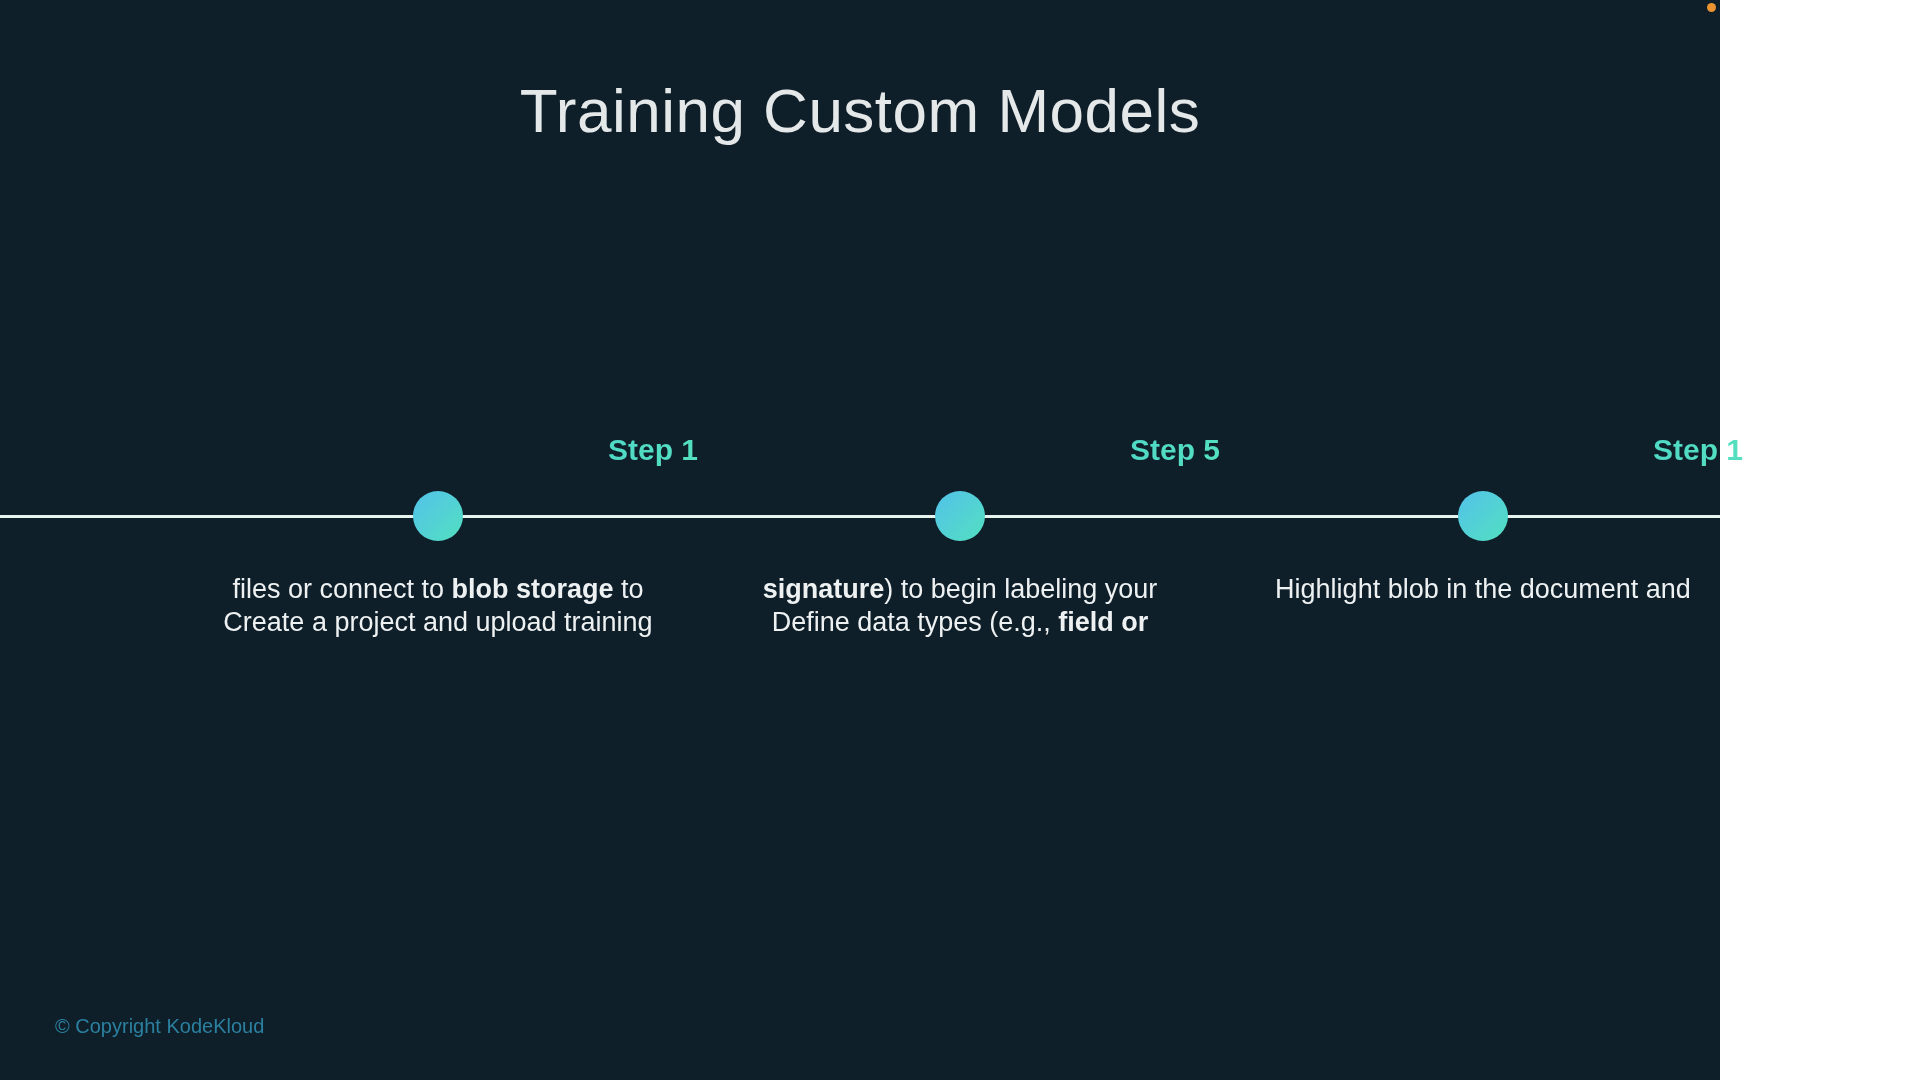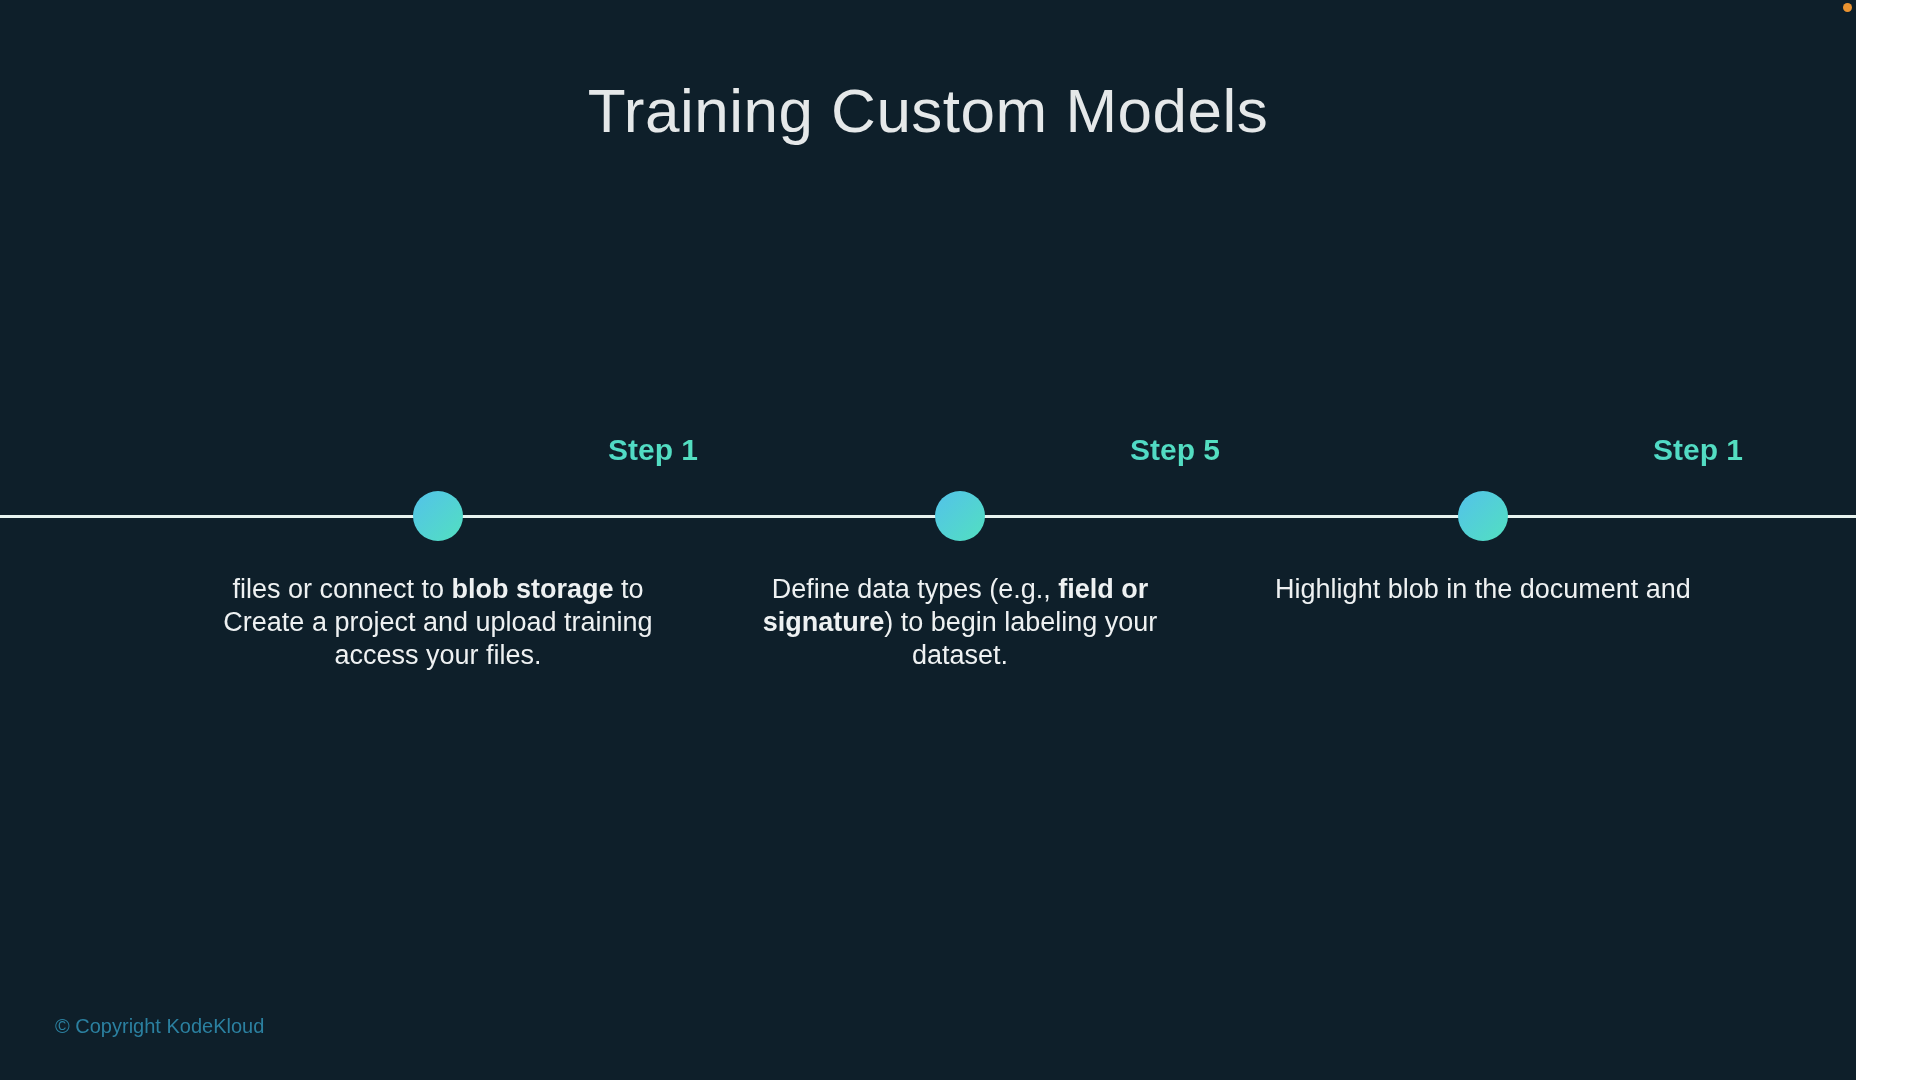--- a/index.html
+++ b/index.html
@@ -15,21 +15,21 @@
     --recording_dot: #ea9330;
   }
   * { margin: 0; padding: 0; box-sizing: border-box; }
   html, body {
     width: 1920px; height: 1080px;
     overflow: hidden;
     font-family: "Liberation Sans", sans-serif;
   }
   .slide {
     position: relative;
-    width: 1856px; height: 1080px;
+    width: 1720px; height: 1080px;
     background: var(--background);
   }
   .title {
     position: absolute;
     top: 75px; left: 0;
     width: 100%;
     text-align: center;
     font-size: 62px;
     font-weight: 400;
     letter-spacing: 0.5px;
@@ -106,31 +106,29 @@
   <h1 class="title">Training Custom Models</h1>
 
   <div class="timeline-line"></div>
 
   <div class="step step-0">
     <div class="step-label">Step 1</div>
     <div class="step-circle"></div>
     <div class="step-desc">
         <div><span>files or connect to </span><span class="b">blob storage</span><span> to</span></div>
         <div><span>Create a project and upload training</span></div>
-        <div><span>access your files.</span></div>
       </div>
   </div>
 
   <div class="step step-1">
     <div class="step-label">Step 5</div>
     <div class="step-circle"></div>
     <div class="step-desc">
+        <div><span class="b">signature</span><span>) to begin labeling your</span></div>
         <div><span>Define data types (e.g., </span><span class="b">field or</span></div>
-        <div><span class="b">signature</span><span>) to begin labeling your</span></div>
-        <div><span>dataset.</span></div>
       </div>
   </div>
 
   <div class="step step-2">
     <div class="step-label">Step 1</div>
     <div class="step-circle"></div>
     <div class="step-desc">
         <div><span>Highlight blob in the document and</span></div>
       </div>
   </div>

